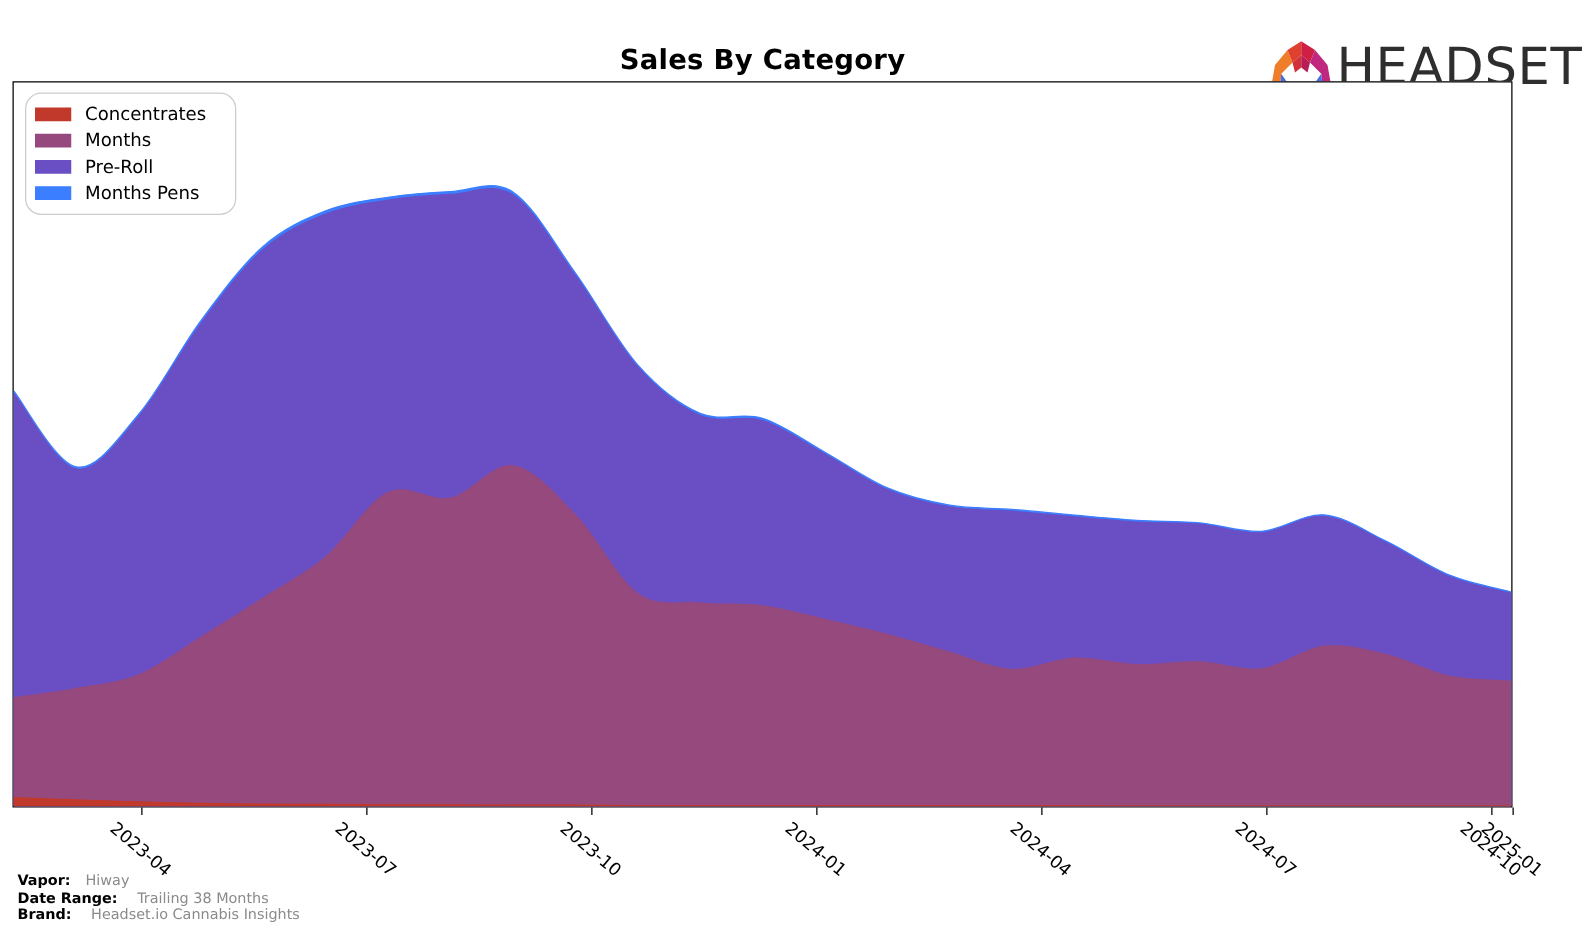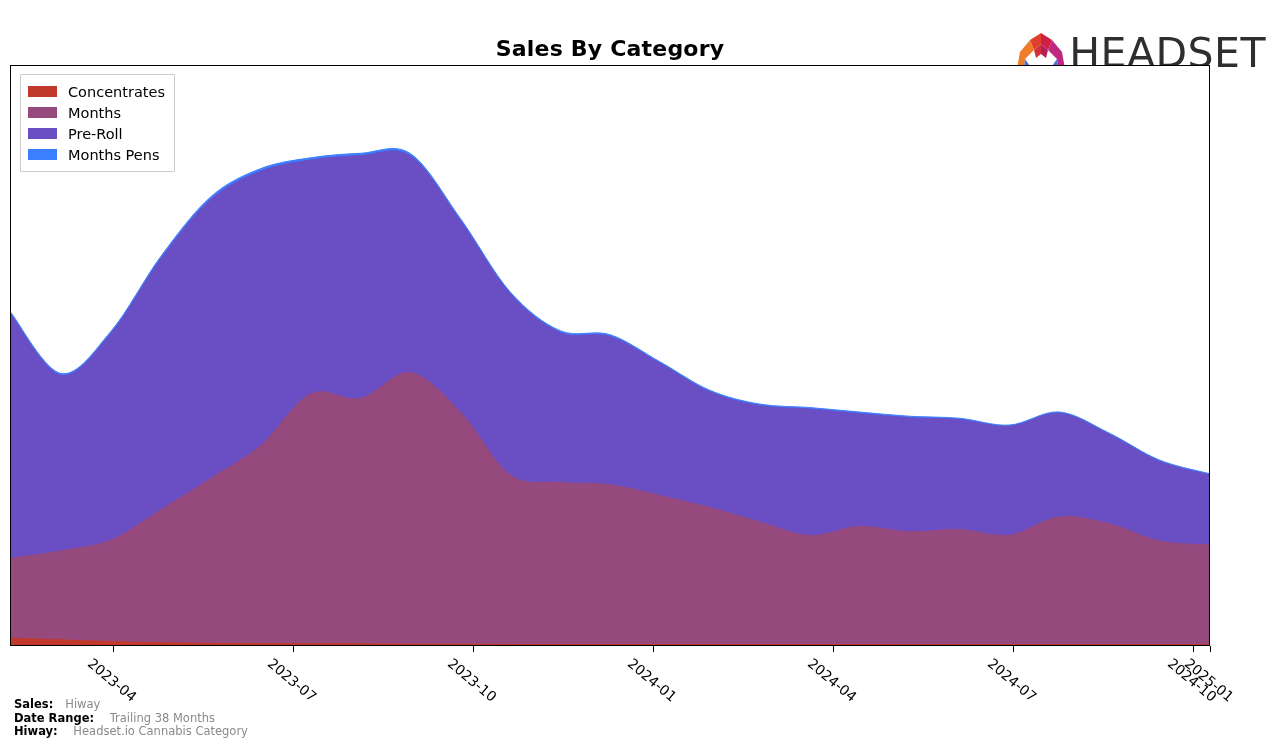--- a/index.html
+++ b/index.html
@@ -80,22 +80,22 @@
     display: block;
   }
 
   
   #legend {
     position: absolute;
     left: 9px;
     top: 8px;
     background: #ffffff;
     border: 1px solid #cccccc;
-    border-radius: 1px;
-    padding: 6px 9px 6px 7px;
+    border-radius: 13px;
+    padding: 6px 23px 6px 7px;
     z-index: 5;
   }
   .legend-row {
     display: flex;
     align-items: center;
     height: 21px;
   }
   .legend-swatch {
     width: 29px;
     height: 11px;
@@ -229,23 +229,23 @@
       <div class="tick-mark" style="left: 1002.6px;"></div>
       <div class="tick-label" style="left: 984.6px;">2024-07</div>
       <div class="tick-mark" style="left: 1182.6px;"></div>
       <div class="tick-label" style="left: 1164.6px;">2024-10</div>
       <div class="tick-mark" style="left: 1200px;"></div>
       <div class="tick-label" style="left: 1182px;">2025-01</div>
     </div>
 
   <div id="footnotes">
     <div class="foot-row">
-      <span class="foot-key">Sales:</span><span class="foot-val">Hiway</span>
+      <span class="foot-key">Vapor:</span><span class="foot-val">Hiway</span>
     </div>
     <div class="foot-row">
       <span class="foot-key">Date Range:</span> <span class="foot-val">Trailing 38 Months</span>
     </div>
     <div class="foot-row">
-      <span class="foot-key">Hiway:</span> <span class="foot-val">Headset.io Cannabis Category</span>
+      <span class="foot-key">Brand:</span> <span class="foot-val">Headset.io Cannabis Insights</span>
     </div>
   </div>
 
 </div>
 
 </body></html>

